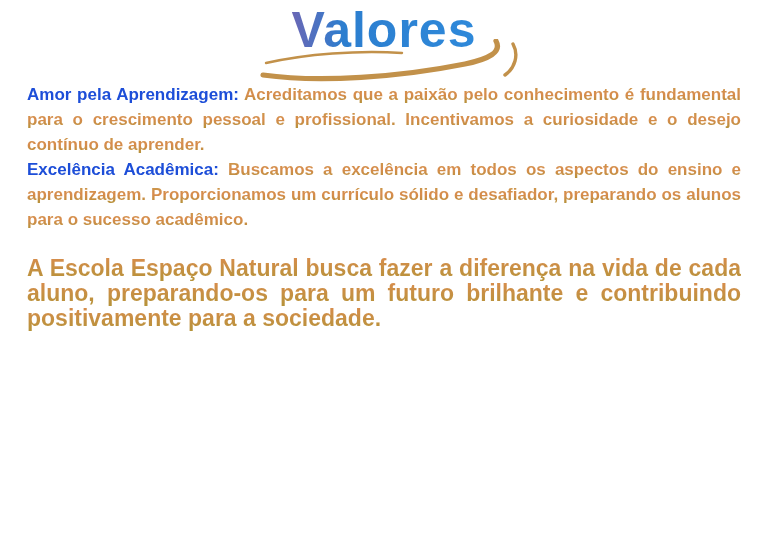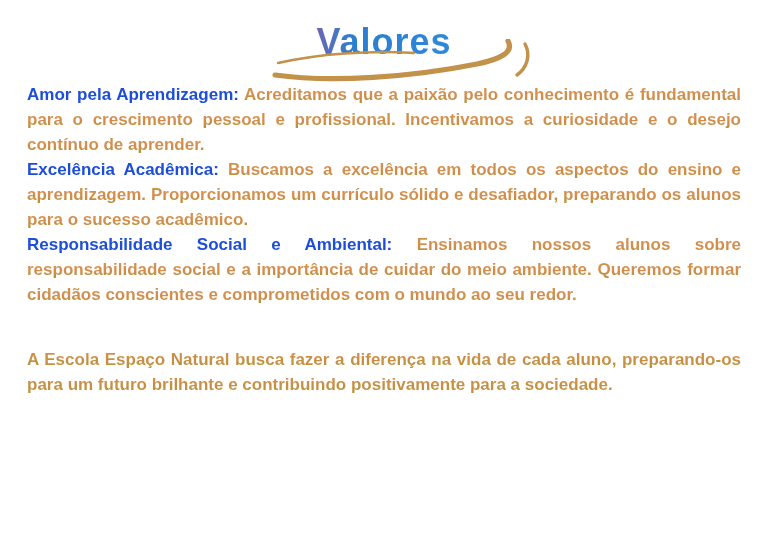--- a/index.html
+++ b/index.html
@@ -24,30 +24,30 @@
   .header {
     text-align: center;
     padding-top: 4px;
     height: 72px;
   }
   .title-wrap {
     position: relative;
     display: inline-block;
   }
   .title {
-    font-size: 36px;
+    font-size: 50px;
     line-height: 52px;
     font-weight: bold;
     letter-spacing: 1px;
     color: #2e7fd0;
     background: linear-gradient(90deg, #6a67b5 0%, #2c7ecf 28%, #2e89da 100%);
     -webkit-background-clip: text;
     background-clip: text;
     -webkit-text-fill-color: transparent;
-    margin: 12px;
+    margin: 0;
   }
   .swoosh {
     position: absolute;
     left: -34px;
     top: 35px;
     width: 304px;
     height: 46px;
     pointer-events: none;
   }
   
@@ -70,23 +70,23 @@
   @supports ((-webkit-background-clip: text) or (background-clip: text)) {
     .warm {
       background: linear-gradient(180deg, #c59a48 0%, #d98c4e 48%, #b29238 100%);
       -webkit-background-clip: text;
       background-clip: text;
       color: transparent;
       -webkit-text-fill-color: transparent;
     }
   }
   .closing {
-    margin: 40px 0 0 0;
+    margin: 24px 0 0 0;
     text-align: justify;
-    font-size: 17px;
+    font-size: 23px;
     line-height: 25px;
     font-weight: bold;
   }
   @supports ((-webkit-background-clip: text) or (background-clip: text)) {
     .closing .warm {
       background: linear-gradient(180deg, #db8c4e 0%, #b59339 100%);
       -webkit-background-clip: text;
       background-clip: text;
       color: transparent;
       -webkit-text-fill-color: transparent;
@@ -113,18 +113,17 @@
   </div>
 
   <div class="content">
 
     <p class="value-p"><span class="lead">Amor pela Aprendizagem:</span> <span class="warm">Acreditamos que a paixão pelo conhecimento é fundamental para o crescimento pessoal e profissional. Incentivamos a curiosidade e o desejo contínuo de aprender.</span></p>
 
 
     <p class="value-p"><span class="lead">Excelência Acadêmica:</span> <span class="warm">Buscamos a excelência em todos os aspectos do ensino e aprendizagem. Proporcionamos um currículo sólido e desafiador, preparando os alunos para o sucesso acadêmico.</span></p>
 
 
-    <p class="value-p"><span class="lead">Responsabilidade Social e Ambiental:</span> <span class="warm">Ensinamos nossos alunos sobre responsabilidade social e a importância de cuidar do meio ambiente. Queremos formar cidadãos conscientes e comprometidos com o mundo ao seu redor.</span></p>
 
     <p class="closing"><span class="warm">A Escola Espaço Natural busca fazer a diferença na vida de cada aluno, preparando-os para um futuro brilhante e contribuindo positivamente para a sociedade.</span></p>
 
   </div>
 </div>
 
 </body></html>

